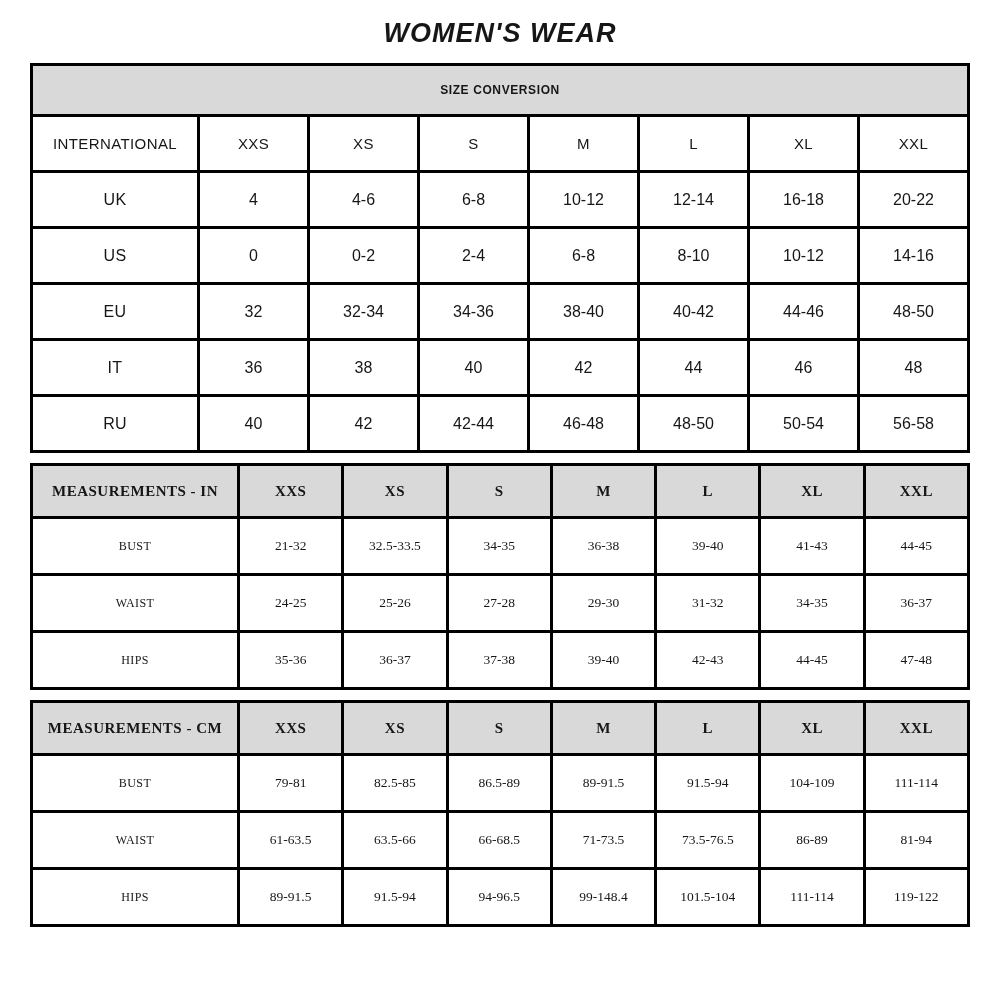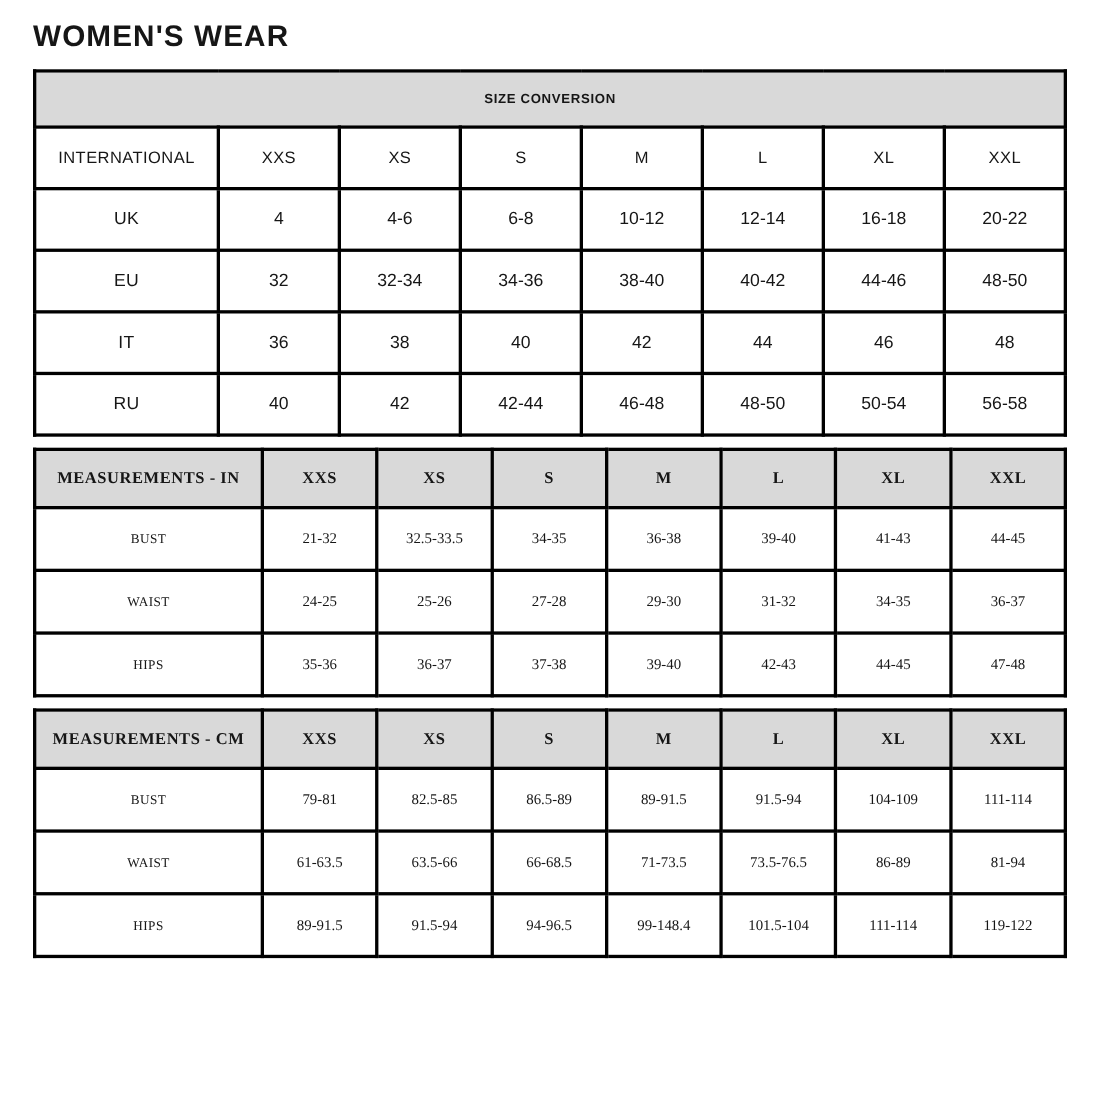--- a/index.html
+++ b/index.html
@@ -1,18 +1,18 @@
 <!DOCTYPE html>
 <html><head>
 <meta charset="utf-8">
 <style>
   html,body{margin:0;padding:0;background:#ffffff;}
   body{width:1000px;height:1000px;font-family:"Liberation Sans",sans-serif;color:#161616;}
   .page{padding:12px 30px 0 30px;}
-  h1{margin:6px 0 14px 0;text-align:left;font-size:27px;font-weight:700;letter-spacing:1px;}
+  h1{margin:6px 0 14px 0;text-align:center;font-size:27px;font-weight:700;letter-spacing:1px;font-style:italic;}
   table.t{width:940px;border-collapse:collapse;table-layout:fixed;}
   table.t td{border:3px solid #000;background:#fff;text-align:center;vertical-align:middle;padding:0;overflow:hidden;}
   .t1 col.lblcol{width:167px;}
   .t2 col.lblcol,.t3 col.lblcol{width:207px;}
   .banner{background:#d9d9d9 !important;height:48px;font-weight:700;font-size:12px;letter-spacing:.6px;}
   .t1 tr.head td{height:53px;font-size:15px;letter-spacing:.4px;}
   .t1 tr.data td{height:53px;font-size:16px;}
   .t1 tr.data td.lbl{font-size:16px;letter-spacing:.3px;}
   .t2,.t3{margin-top:10px;font-family:Liberation Serif, serif;}
   .t2 tr.head td,.t3 tr.head td{background:#d9d9d9;height:50px;font-weight:700;font-size:15px;letter-spacing:.5px;}
@@ -49,20 +49,30 @@
         <td class="lbl">UK</td>
         <td>4</td>
         <td>4-6</td>
         <td>6-8</td>
         <td>10-12</td>
         <td>12-14</td>
         <td>16-18</td>
         <td>20-22</td>
       </tr>
       <tr class="data">
+        <td class="lbl">US</td>
+        <td>0</td>
+        <td>0-2</td>
+        <td>2-4</td>
+        <td>6-8</td>
+        <td>8-10</td>
+        <td>10-12</td>
+        <td>14-16</td>
+      </tr>
+      <tr class="data">
         <td class="lbl">EU</td>
         <td>32</td>
         <td>32-34</td>
         <td>34-36</td>
         <td>38-40</td>
         <td>40-42</td>
         <td>44-46</td>
         <td>48-50</td>
       </tr>
       <tr class="data">

